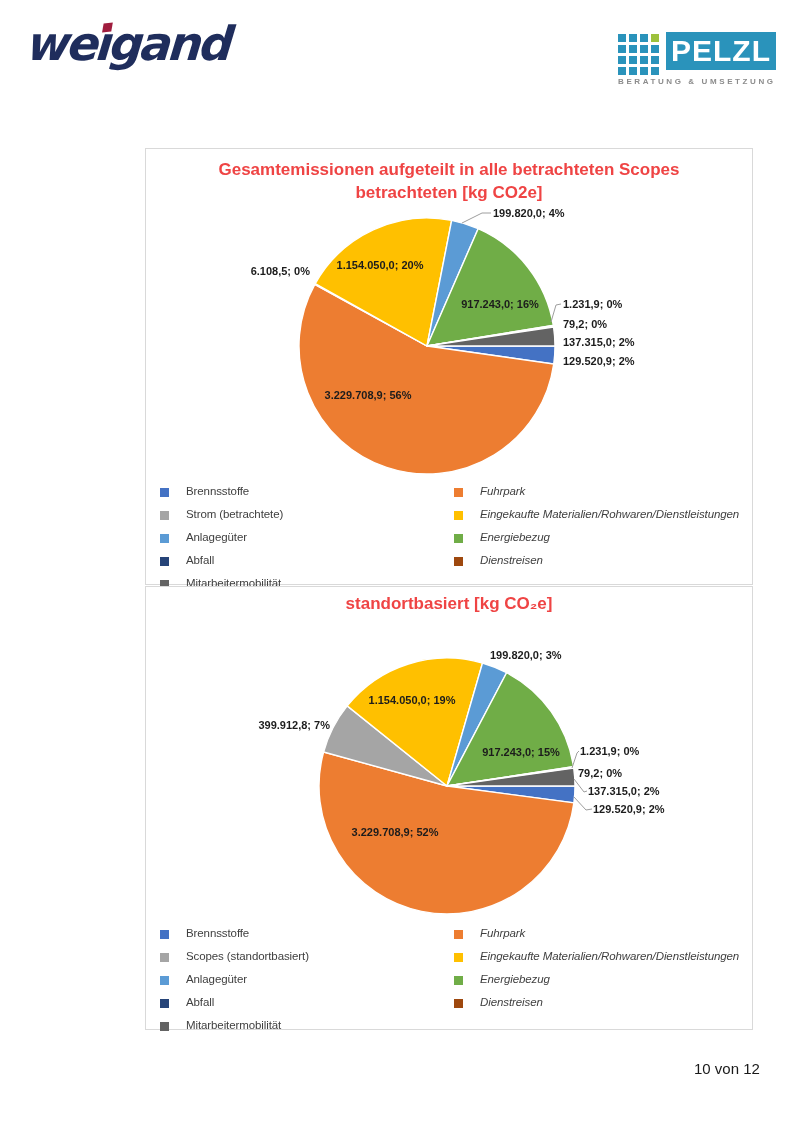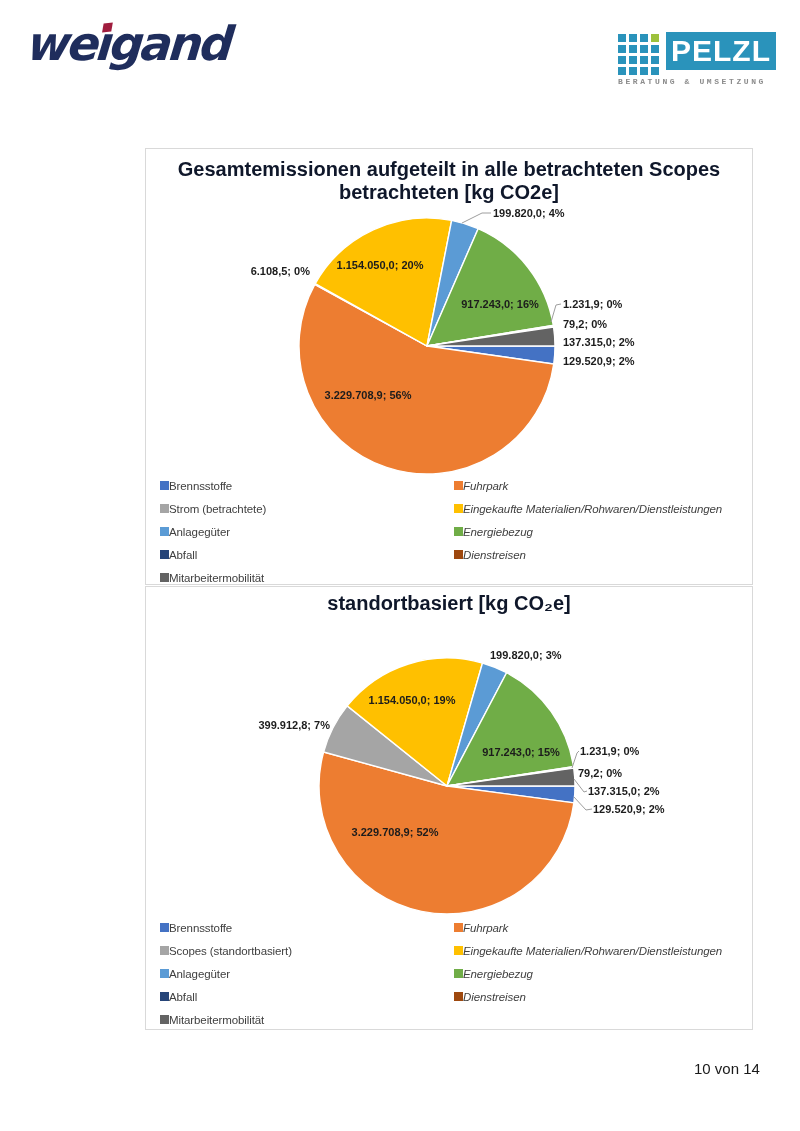--- a/index.html
+++ b/index.html
@@ -19,42 +19,42 @@
   .pelzl{position:absolute;left:618px;top:32px;width:158px;height:56px;}
   .pelzl-grid{position:absolute;left:0;top:2px;display:grid;
               grid-template-columns:repeat(4,8px);grid-auto-rows:8px;gap:3px;}
   .pelzl-grid .cell{background:#2a93bb;}
   .pelzl-grid .cell.green{background:#9dc13c;}
   .pelzl-box{position:absolute;left:48px;top:0;width:110px;height:38px;background:#2a93bb;
              display:flex;align-items:center;justify-content:center;
              color:#ffffff;font-weight:700;font-size:30px;letter-spacing:1px;}
   .pelzl-tag{position:absolute;left:0;top:45px;width:158px;
              font-size:8px;font-weight:600;color:#8c8c8c;letter-spacing:2.6px;
-             white-space:nowrap;font-family:Liberation Mono, monospace;}
+             white-space:nowrap;}
 
   
   .chart-card{position:absolute;left:145px;width:606px;background:#ffffff;
               border:1px solid #d9d9d9;}
   .card-1{top:148px;height:435px;}
   .card-2{top:586px;height:442px;}
   .chart-title{position:absolute;left:0;width:100%;text-align:center;
-               font-size:20px;font-weight:700;color:#0f172a;line-height:23px;}
+               font-size:17px;font-weight:700;color:#ef4444;line-height:23px;}
   .card-1 .chart-title{top:9px;}
   .card-2 .chart-title{top:5px;}
   .chart-svg{position:absolute;left:0;top:0;}
   svg text{font-family:"Liberation Sans",sans-serif;font-size:11px;font-weight:700;fill:#1c1c1c;}
 
   
   .legend{position:absolute;left:0;width:100%;}
   .card-1 .legend{top:325px;}
   .card-2 .legend{top:329px;}
   .leg-col{position:absolute;top:0;}
   .leg-col.left{left:14px;}
   .leg-col.right{left:308px;font-style:italic;}
-  .leg-item{display:flex;align-items:center;height:23px;gap:0;}
+  .leg-item{display:flex;align-items:flex-end;height:23px;gap:17px;}
   .leg-sw{width:9px;height:9px;flex:0 0 9px;}
   .leg-txt{font-size:11.5px;color:#404040;letter-spacing:-0.1px;white-space:nowrap;}
 
   
   .page-num{position:absolute;left:694px;top:1060px;font-size:15px;color:#1a1a1a;}
 </style>
 </head>
 <body>
 
 <div class="page">
@@ -223,14 +223,14 @@
             <span class="leg-txt">Energiebezug</span>
           </div>
           <div class="leg-item">
             <span class="leg-sw" style="background: rgb(158, 72, 14);"></span>
             <span class="leg-txt">Dienstreisen</span>
           </div>
         </div>
       </div>
   </div>
 
-  <div class="page-num">10 von 14</div>
+  <div class="page-num">10 von 12</div>
 </div>
 
 </body></html>

